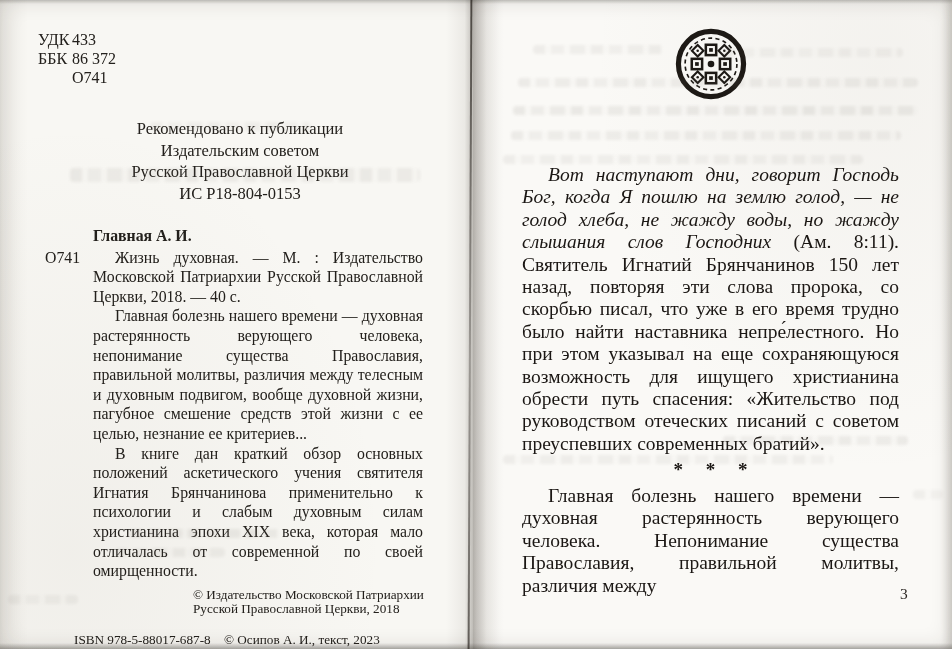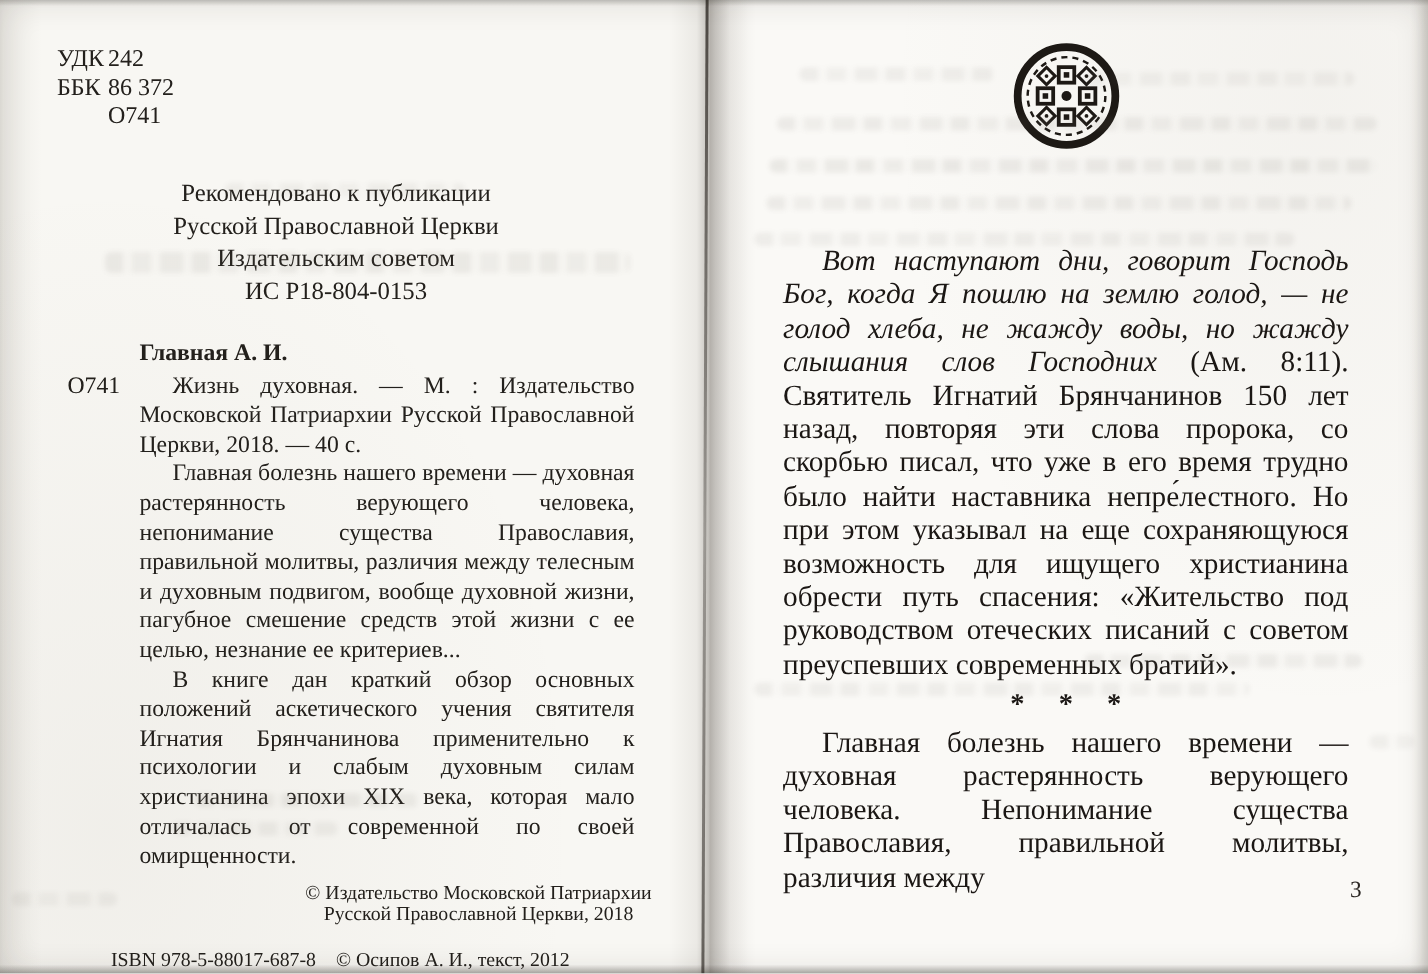--- a/index.html
+++ b/index.html
@@ -25,30 +25,30 @@
       radial-gradient(ellipse at 85% 10%,rgba(140,130,115,.06),rgba(140,130,115,0) 50%),
       #faf9f6;
   }
 
   
   .udc-block{position:absolute;left:38px;top:30px;font-size:16px;line-height:19px;}
   .udc-row{display:flex;}
   .udc-row .lbl{width:34px;}
   .udc-code-row{padding-left:34px;}
 
-  .approval{position:absolute;left:28px;top:118px;width:392px;text-align:center;
+  .approval{position:absolute;left:44px;top:118px;width:392px;text-align:center;
     font-size:16.5px;line-height:21.5px;}
 
   .main-left{position:absolute;left:45px;top:226px;width:378px;font-size:15.8px;line-height:19.6px;}
   .author-heading{padding-left:48px;font-weight:bold;margin:0 0 2px 0;}
   .catalog{position:relative;}
   .catalog-code{position:absolute;left:0;top:0;}
   .catalog p{margin:0;padding-left:48px;text-indent:22px;text-align:justify;}
   .annotation p{margin:0;padding-left:48px;text-indent:22px;text-align:justify;}
-  .copyright{width:252px;margin:7px 0 13px 148px;text-align:center;font-size:13.2px;line-height:14.6px;}
+  .copyright{width:252px;margin:7px 0 13px 148px;text-align:left;font-size:13.2px;line-height:14.6px;}
   .isbn-row{position:relative;height:18px;margin-top:4px;font-size:13.2px;margin-left:27px;}
   .isbn{position:absolute;left:2px;top:0;}
   .copyright-author{position:absolute;left:152px;top:0;}
 
   
   .ornament{position:absolute;left:201px;top:27px;width:74px;height:74px;}
   .epigraph{position:absolute;left:49px;top:164px;width:377px;margin:0;
     font-size:19.5px;line-height:22.4px;text-align:justify;text-indent:26px;color:#1b1714;}
   .epigraph .q{font-style:italic;}
   .separator{position:absolute;left:49px;top:459px;width:377px;text-align:center;
@@ -82,53 +82,53 @@
 </head>
 <body>
 
 <div class="scan">
 
   <div class="page page-left">
 
     <div class="udc-block">
       <div class="udc-row">
         <span class="lbl">УДК</span>
-        <span>242</span>
+        <span>433</span>
       </div>
       <div class="udc-row">
         <span class="lbl">ББК</span>
         <span>86 372</span>
       </div>
       <div class="udc-code-row">О741</div>
     </div>
 
     <div class="approval">
       <div>Рекомендовано к публикации</div>
+      <div>Издательским советом</div>
       <div>Русской Православной Церкви</div>
-      <div>Издательским советом</div>
       <div>ИС Р18-804-0153</div>
     </div>
 
     <div class="main-left">
       <p class="author-heading">Главная А. И.</p>
       <div class="catalog">
         <span class="catalog-code">О741</span>
         <p>Жизнь духовная. — М. : Издательство Московской Патриархии Русской Православной Церкви, 2018. — 40 с.</p>
       </div>
       <div class="annotation">
         <p>Главная болезнь нашего времени — духовная растерянность верующего человека, непонимание существа Православия, правильной молитвы, различия между телесным и духовным подвигом, вообще духовной жизни, пагубное смешение средств этой жизни с ее целью, незнание ее критериев...</p>
         <p>В книге дан краткий обзор основных положений аскетического учения святителя Игнатия Брянчанинова применительно к психологии и слабым духовным силам христианина эпохи XIX века, которая мало отличалась от современной по своей омирщенности.</p>
       </div>
       <div class="copyright">
         <div>© Издательство Московской Патриархии</div>
         <div>Русской Православной Церкви, 2018</div>
       </div>
       <div class="isbn-row">
         <span class="isbn">ISBN 978-5-88017-687-8</span>
-        <span class="copyright-author">© Осипов А. И., текст, 2012</span>
+        <span class="copyright-author">© Осипов А. И., текст, 2023</span>
       </div>
     </div>
 
     <div class="bleed tall" style="left:70px;top:168px;width:350px;"></div>
     <div class="bleed" style="left:150px;top:122px;width:160px;opacity:.3;"></div>
     <div class="bleed" style="left:130px;top:529px;width:150px;opacity:.45;"></div>
     <div class="bleed" style="left:115px;top:548px;width:110px;opacity:.35;"></div>
     <div class="bleed" style="left:8px;top:595px;width:70px;opacity:.3;"></div>
   </div>
 

